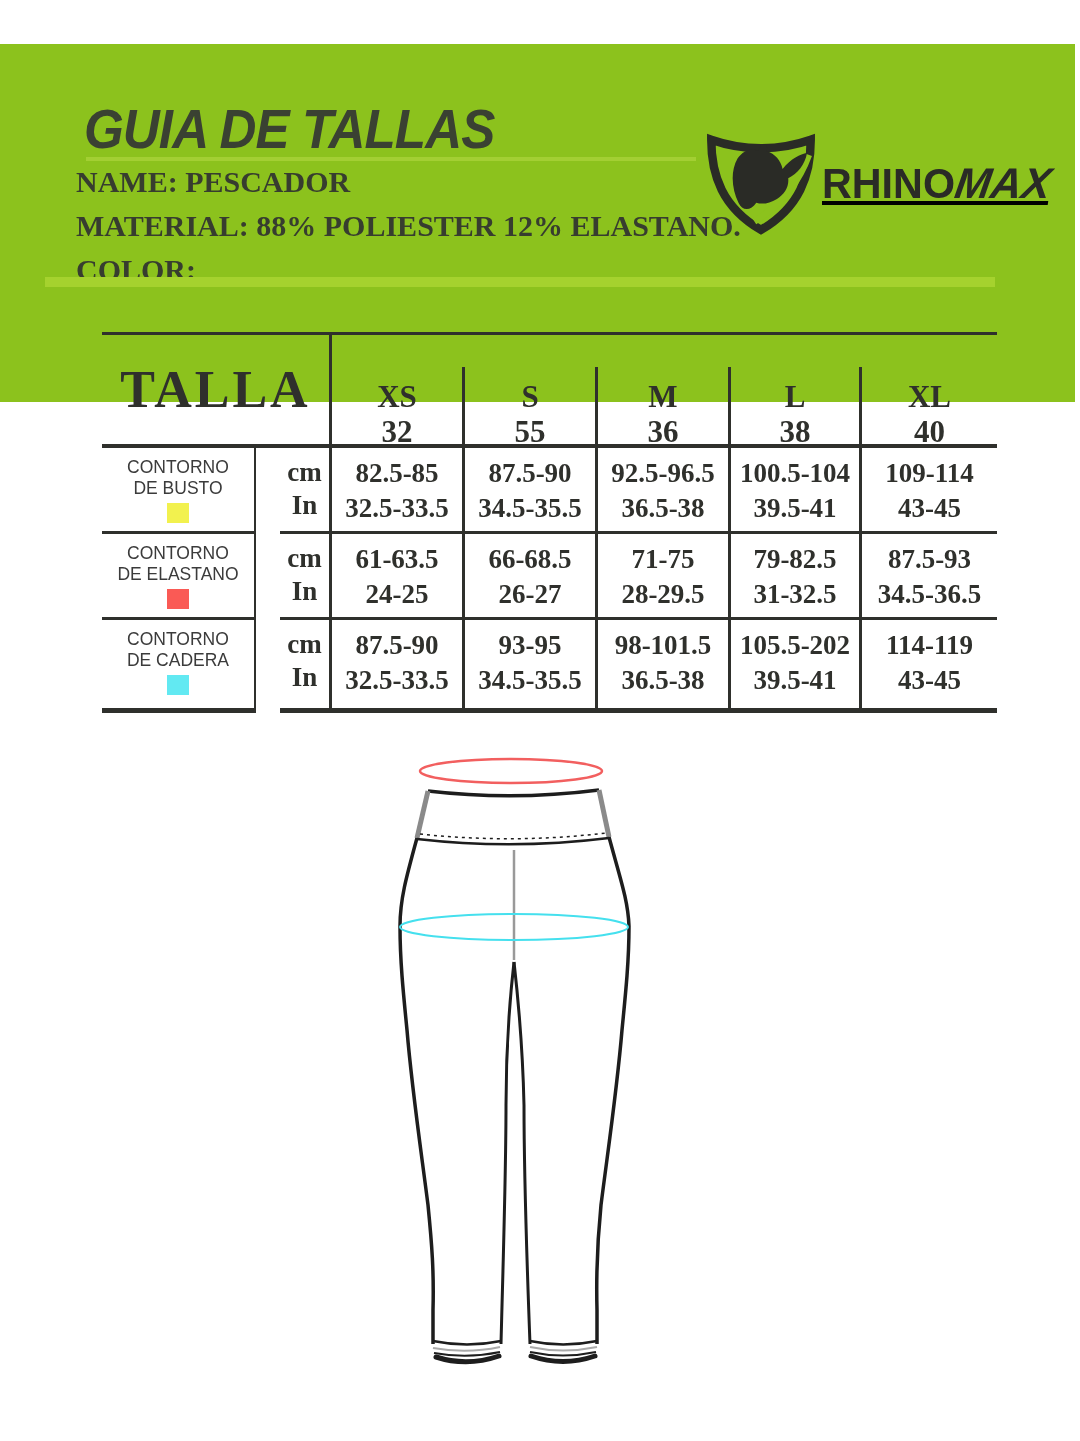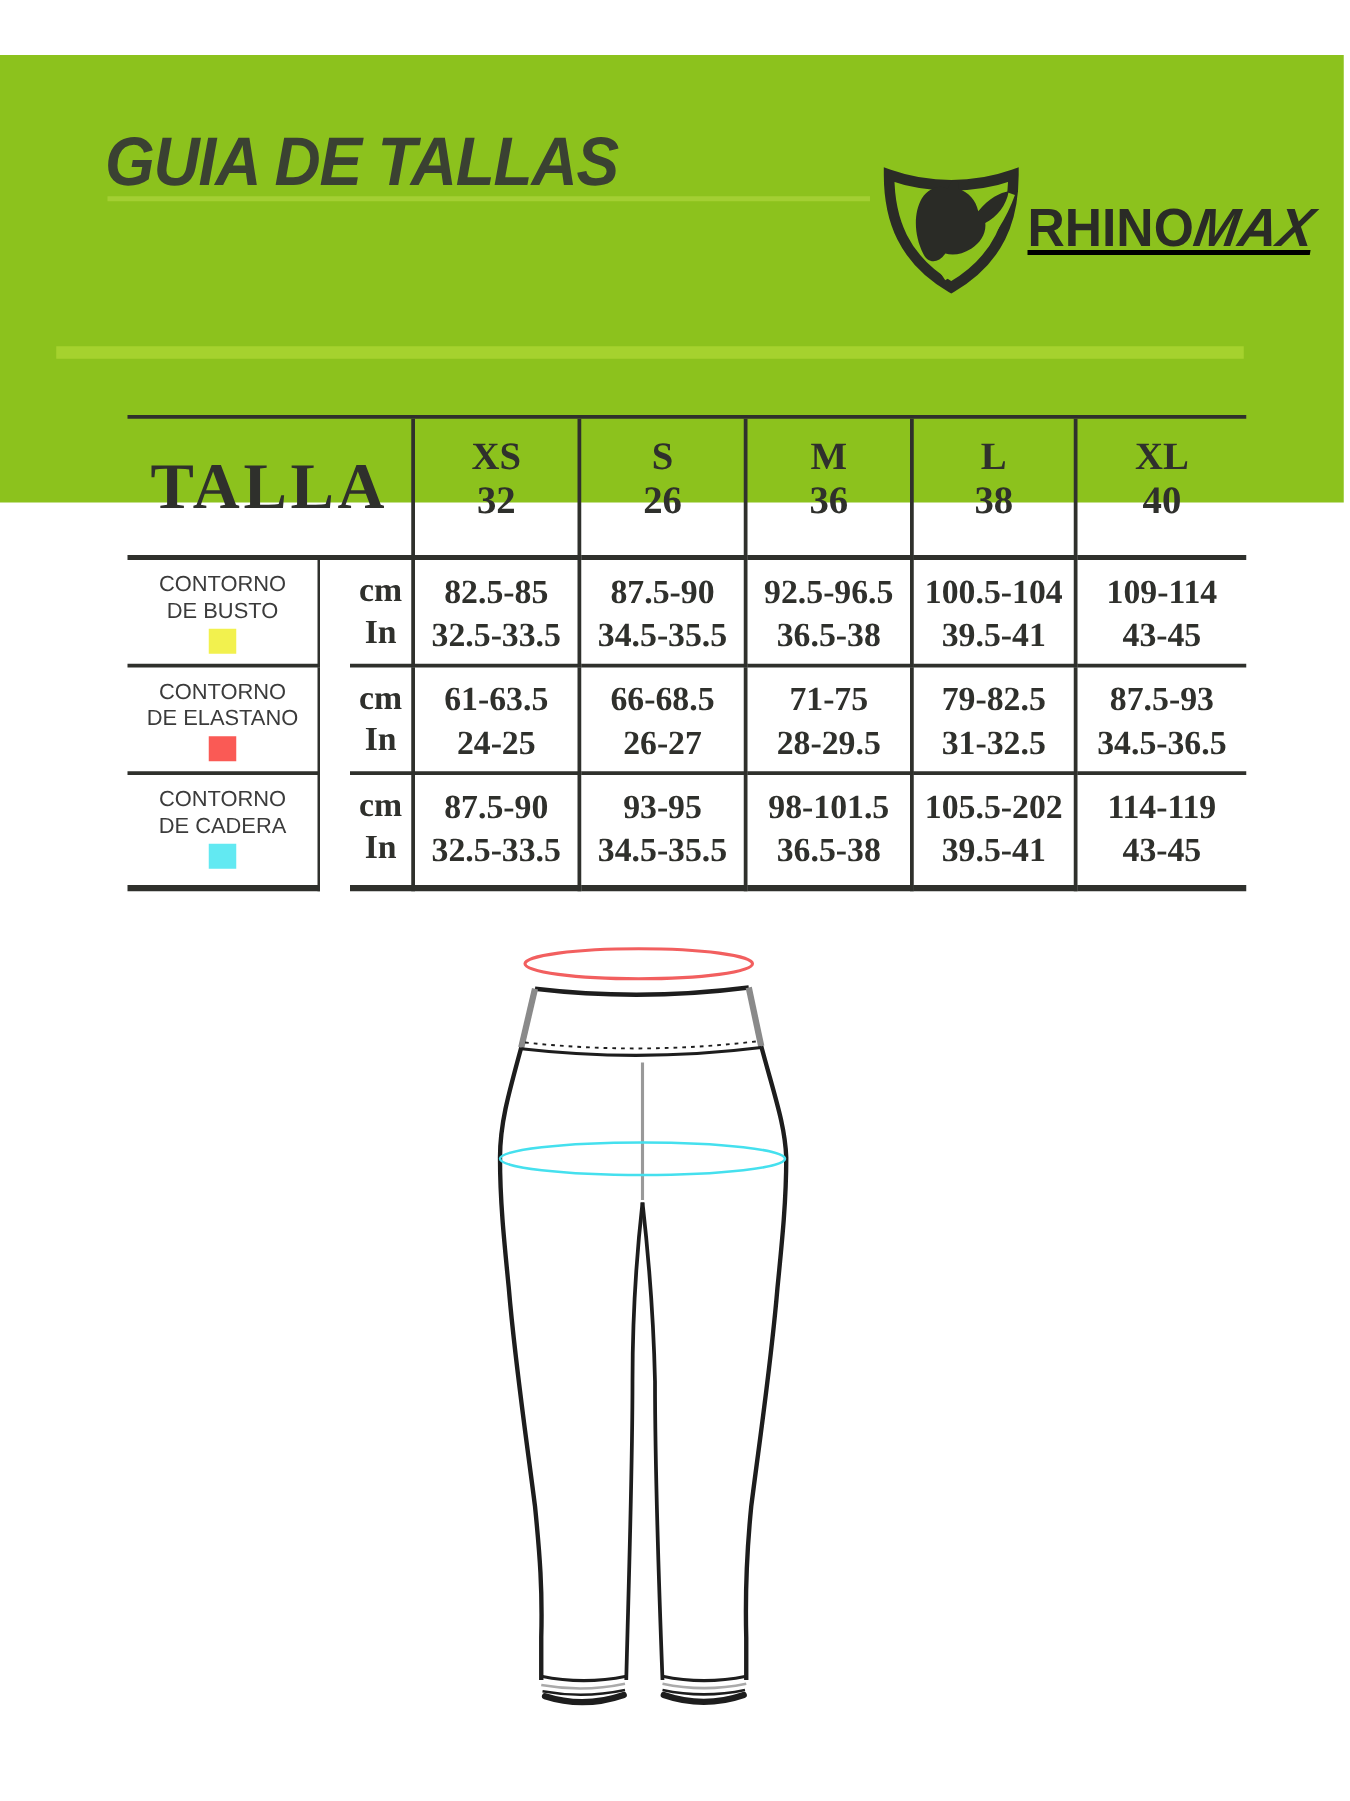--- a/index.html
+++ b/index.html
@@ -29,35 +29,40 @@
               grid-template-rows:113px 86px 86px 93px;border-top:3px solid #2F302C;
               color:#2F302C;}
   .cell{display:flex;flex-direction:column;align-items:center;}
   .br3{border-right:3px solid #2F302C;}
   .br2{border-right:2px solid #2F302C;}
   .bb4{border-bottom:4px solid #2F302C;}
   .bb3{border-bottom:3px solid #2F302C;}
   .bb5{border-bottom:5px solid #2F302C;}
   .corner{grid-column:1/3;justify-content:center;
           font:700 52px "Liberation Serif",serif;letter-spacing:3px;}
-  .szhead{padding-top:12px;font:700 31px "Liberation Serif",serif;line-height:35px;}
+  .szhead{padding-top:12px;font:700 31px "Liberation Serif",serif;line-height:35px;margin-top:32px;}
   .unit{padding-top:8px;font:700 27px "Liberation Serif",serif;line-height:33px;margin-left:24px;}
   .val{padding-top:8px;font:700 27px "Liberation Serif",serif;line-height:35px;white-space:nowrap;}
   .lab{padding-top:9px;font:17.5px "Liberation Sans",sans-serif;line-height:21px;color:#3B3B3B;text-align:center;}
   .swatch{width:22px;height:20px;margin-top:4px;}
 
   
   .diagram{position:absolute;left:375px;top:740px;}
 </style>
 </head>
 <body>
 
 <div class="banner">
   <div class="page-title">GUIA DE TALLAS</div>
   <div class="title-underline"></div>
+  <div class="info">
+    <div>NAME: PESCADOR</div>
+    <div>MATERIAL: 88% POLIESTER 12% ELASTANO.</div>
+    <div>COLOR:</div>
+  </div>
 
   <div class="logo">
     <span>
       <svg width="122" height="114" viewBox="0 0 130 120">
         <path d="M12,14 C46,26 84,26 118,14 C118,52 106,86 65,110 C24,86 12,52 12,14 Z" fill="none" stroke="#2A2B26" stroke-width="9"></path>
         <path d="M116,30 C106,58 88,82 58,101" fill="none" stroke="#8CC21D" stroke-width="7"></path>
         <path d="M40,34 C46,25 56,22 62,26 L65,20 C69,17 73,20 71,26 C80,29 86,36 88,45
                  C97,34 107,29 114,28 C112,40 104,50 94,55 C95,64 90,72 82,77
                  C74,82 66,83 60,81 C54,90 45,90 41,81 C34,67 32,48 40,34 Z" fill="#2A2B26"></path>
       </svg>
@@ -72,21 +77,21 @@
 
 <div class="size-table">
 
   <div class="cell corner br3 bb4">TALLA</div>
   <div class="cell szhead br3 bb4">
     <span>XS</span>
     <span>32</span>
   </div>
   <div class="cell szhead br3 bb4">
     <span>S</span>
-    <span>26</span>
+    <span>55</span>
   </div>
   <div class="cell szhead br3 bb4">
     <span>M</span>
     <span>36</span>
   </div>
   <div class="cell szhead br3 bb4">
     <span>L</span>
     <span>38</span>
   </div>
   <div class="cell szhead bb4">

